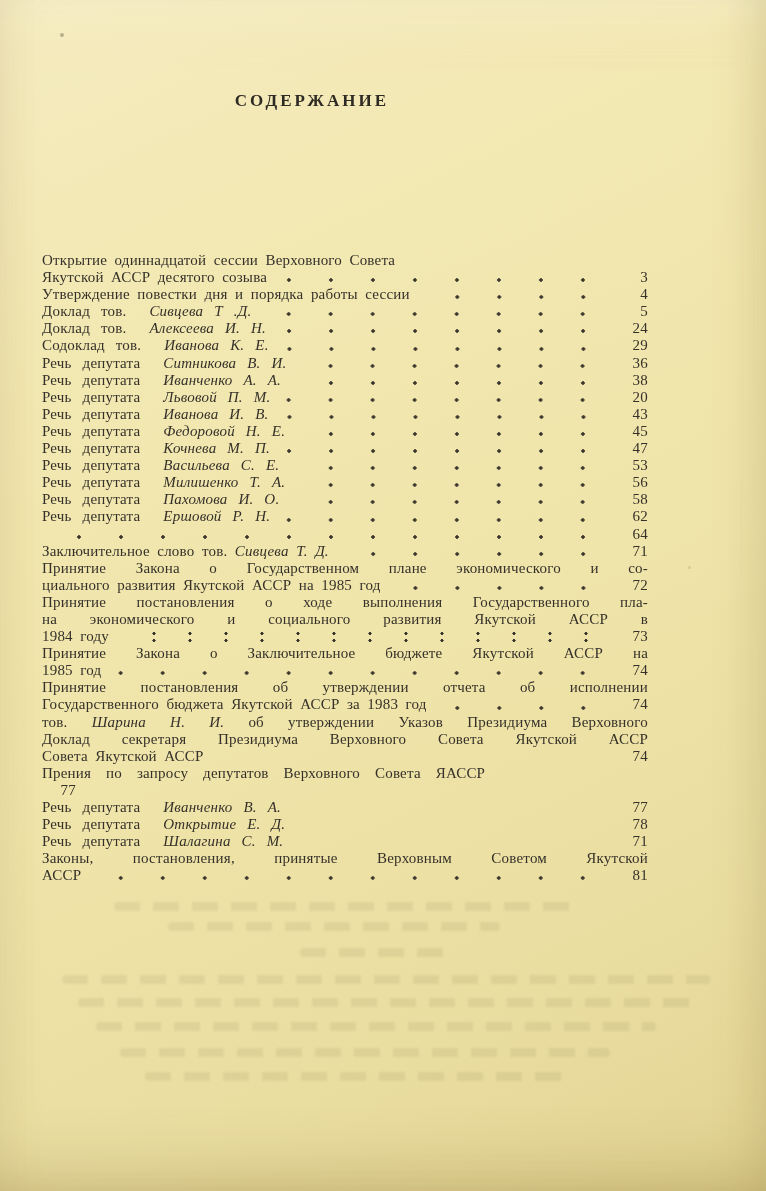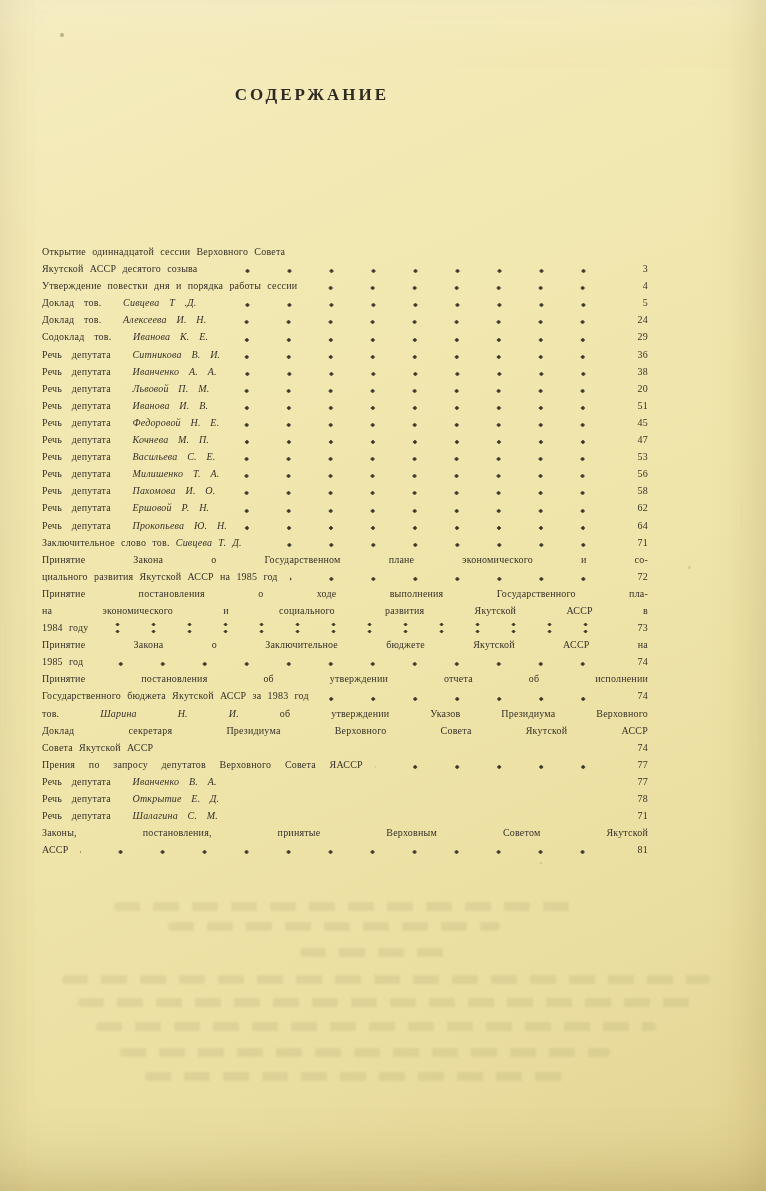--- a/index.html
+++ b/index.html
@@ -19,36 +19,36 @@
   .paper::after{
     content:"";
     position:absolute;inset:0;
     box-shadow:inset 0 -50px 70px -40px rgba(125,104,40,.30),
                inset -35px 0 60px -40px rgba(125,104,40,.22),
                inset 35px 0 60px -48px rgba(125,104,40,.14),
                inset 0 40px 60px -45px rgba(255,252,235,.5);
     pointer-events:none;
   }
   .doc-title{
-    position:absolute;top:74px;left:42px;width:540px;
+    position:absolute;top:80px;left:42px;width:540px;
     text-align:center;
     font-size:17px;font-weight:bold;letter-spacing:3px;
     color:#2e2a24;
   }
   .toc{
-    position:absolute;top:243px;left:42px;width:606px;
-    font-size:10px;line-height:17.1px;
+    position:absolute;top:252px;left:42px;width:606px;
+    font-size:15px;line-height:17.1px;
     letter-spacing:.2px;word-spacing:3.5px;
   }
   .toc-line{display:flex;align-items:baseline;}
   .toc-text{white-space:nowrap;}
   .seg-i{font-style:italic;}
   .toc-line--speech{word-spacing:7px;}
   .toc-line--speech .seg-i{margin-left:12px;}
-  .toc-line--wide{word-spacing:11px;}
+  .toc-line--wide{word-spacing:11px;flex-direction:column;}
   .toc-line--justify .toc-text{
     white-space:normal;flex:1;
     text-align:justify;text-align-last:justify;
   }
   .leader{
     flex:1;min-width:10px;align-self:stretch;
     margin:0 8px 0 12px;
     background-repeat:repeat-x;
   }
   .leader--dots{
@@ -141,21 +141,21 @@
         <div class="toc-line toc-line--speech">
           <span class="toc-text"><span class="seg">Речь депутата</span><span class="seg seg-i"> Львовой П. М.</span></span>
           <span class="leader leader--dots"></span>
           <span class="page-num">20</span>
         </div>
       </div>
       <div>
         <div class="toc-line toc-line--speech">
           <span class="toc-text"><span class="seg">Речь депутата</span><span class="seg seg-i"> Иванова И. В.</span></span>
           <span class="leader leader--dots"></span>
-          <span class="page-num">51</span>
+          <span class="page-num">43</span>
         </div>
       </div>
       <div>
         <div class="toc-line toc-line--speech">
           <span class="toc-text"><span class="seg">Речь депутата</span><span class="seg seg-i"> Федоровой Н. Е.</span></span>
           <span class="leader leader--dots"></span>
           <span class="page-num">45</span>
         </div>
       </div>
       <div>
@@ -188,21 +188,20 @@
       </div>
       <div>
         <div class="toc-line toc-line--speech">
           <span class="toc-text"><span class="seg">Речь депутата</span><span class="seg seg-i"> Ершовой Р. Н.</span></span>
           <span class="leader leader--dots"></span>
           <span class="page-num">62</span>
         </div>
       </div>
       <div>
         <div class="toc-line toc-line--speech">
-          <span class="toc-text"><span class="seg">Речь депутата</span><span class="seg seg-i"> Прокопьева Ю. Н.</span></span>
           <span class="leader leader--dots"></span>
           <span class="page-num">64</span>
         </div>
       </div>
       <div>
         <div class="toc-line">
           <span class="toc-text"><span class="seg">Заключительное слово тов.</span><span class="seg seg-i"> Сивцева Т. Д.</span></span>
           <span class="leader leader--dots"></span>
           <span class="page-num">71</span>
         </div>

